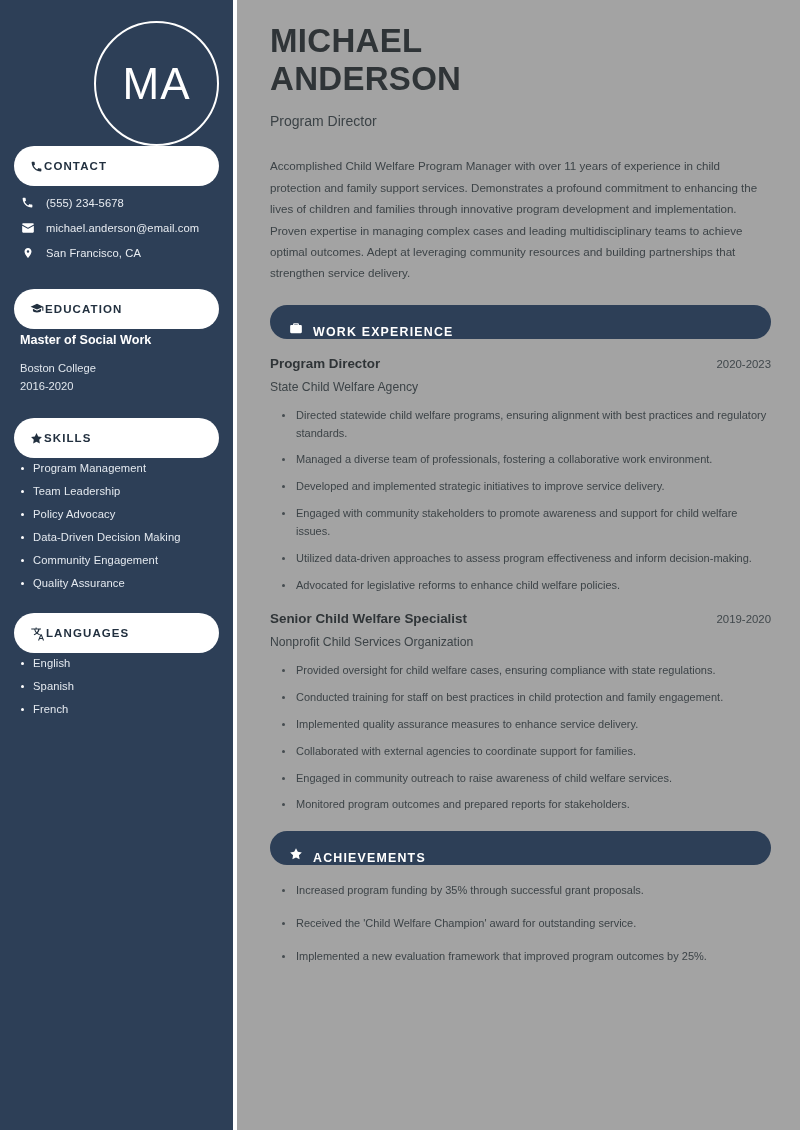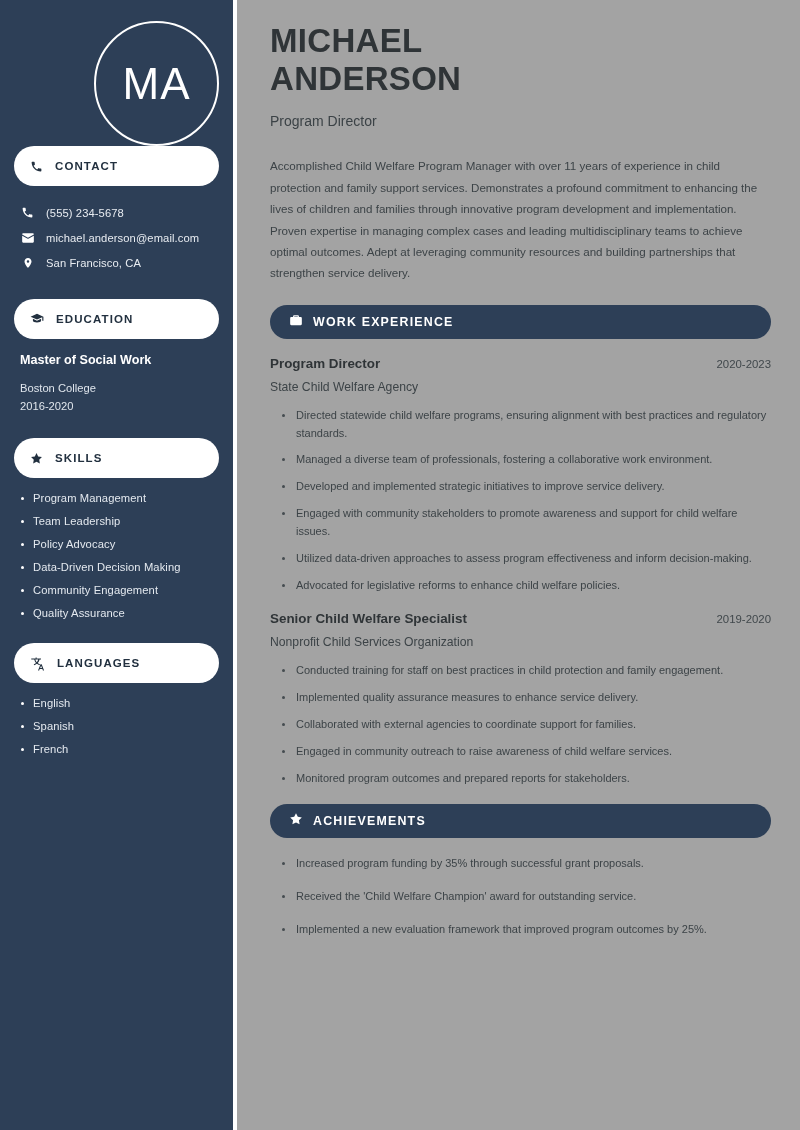--- a/index.html
+++ b/index.html
@@ -51,23 +51,23 @@
     line-height: 1;
   }
 
   .side-pill {
     background: #ffffff;
     color: #2d3f57;
     border-radius: 999px;
     height: 40px;
     display: flex;
     align-items: center;
-    gap: 12px;
+    gap: 1px;
     padding: 0 16px;
-    margin-bottom: 14px;
+    margin-bottom: 4px;
   }
   .side-pill .pill-label {
     font-size: 11.5px;
     font-weight: bold;
     letter-spacing: 1.1px;
     color: #22303f;
     white-space: nowrap;
   }
   .side-pill svg { display: block; }
 
@@ -157,21 +157,21 @@
     margin-bottom: 21px;
     text-align: left;
   }
 
   .main-pill {
     background: #2d3f57;
     color: #ffffff;
     border-radius: 999px;
     height: 34px;
     display: flex;
-    align-items: center;
+    align-items: flex-end;
     gap: 10px;
     padding: 0 19px;
     margin-bottom: 17px;
   }
   .main-pill .pill-label {
     font-size: 12.4px;
     font-weight: bold;
     letter-spacing: 1.2px;
   }
 
@@ -353,20 +353,21 @@
       </ul>
     </div>
 
     <div class="job">
       <div class="job-head">
         <span class="job-role">Senior Child Welfare Specialist</span>
         <span class="job-dates">2019-2020</span>
       </div>
       <div class="job-org">Nonprofit Child Services Organization</div>
       <ul class="main-bullets">
+        <li>Provided oversight for child welfare cases, ensuring compliance with state regulations.</li>
         <li>Conducted training for staff on best practices in child protection and family engagement.</li>
         <li>Implemented quality assurance measures to enhance service delivery.</li>
         <li>Collaborated with external agencies to coordinate support for families.</li>
         <li>Engaged in community outreach to raise awareness of child welfare services.</li>
         <li>Monitored program outcomes and prepared reports for stakeholders.</li>
       </ul>
     </div>
 
     <div class="main-pill">
       <span>

